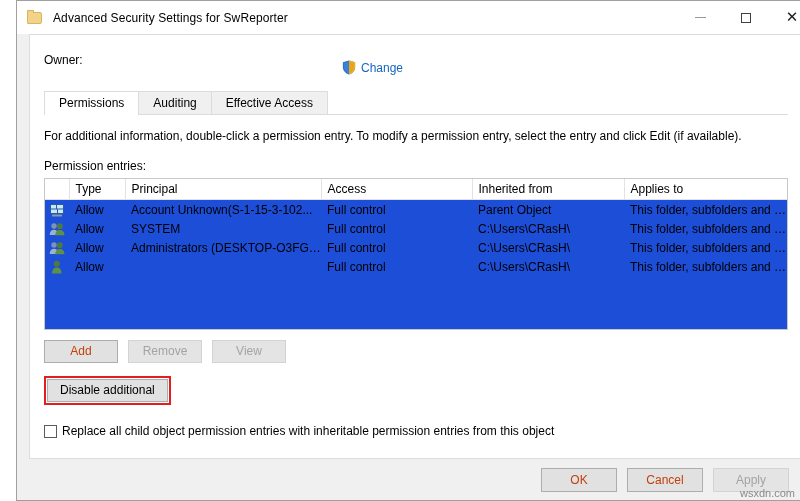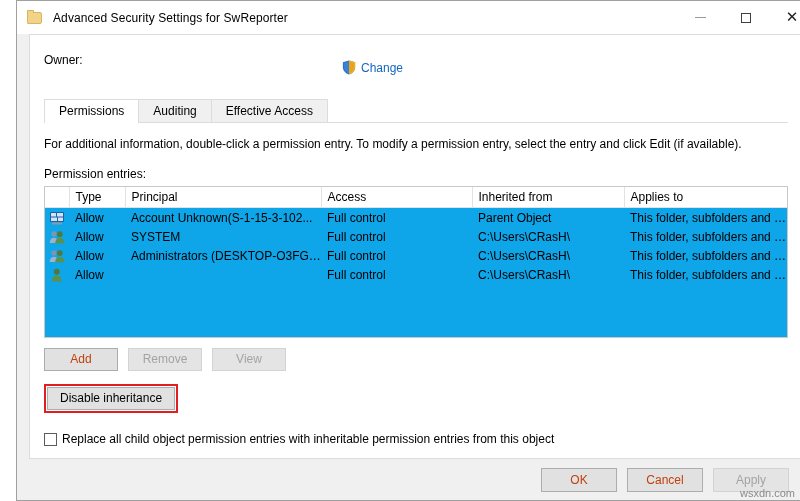--- a/index.html
+++ b/index.html
@@ -153,21 +153,21 @@
     color: #1566c0;
     font-size: 12px;
     cursor: pointer;
   }
 
   
   .tabstrip {
     display: flex;
     align-items: center;
     height: 24px;
-    margin-top: 28px;
+    margin-top: 20px;
     border-bottom: 1px solid #dcdcdc;
     position: relative;
   }
   .tab {
     height: 23px;
     line-height: 23px;
     padding: 0 14px;
     font-size: 12px;
     border: 1px solid #dcdcdc;
     border-bottom: none;
@@ -194,21 +194,21 @@
   }
   .entries-label {
     font-size: 12px;
     margin-top: 16px;
     margin-bottom: 5px;
   }
 
   
   .table-box {
     border: 1px solid #c8c8c8;
-    background: #0ea5e9;
+    background: #1d4ed8;
     height: 152px;
     box-sizing: border-box;
     overflow: hidden;
     position: relative;
   }
   table.perm {
     width: 100%;
     border-collapse: collapse;
     table-layout: fixed;
     font-size: 12px;
@@ -476,21 +476,21 @@
 
       
       <div class="btn-row">
         <div class="btn">Add</div>
         <div class="btn disabled">Remove</div>
         <div class="btn disabled">View</div>
       </div>
 
       
       <div class="inherit-wrap">
-        <div class="btn-inherit">Disable inheritance</div>
+        <div class="btn-inherit">Disable additional</div>
       </div>
 
       
       <div class="check-row">
         <div class="checkbox"></div>
         <div class="check-label">Replace all child object permission entries with inheritable permission entries from this object</div>
       </div>
 
     </div>
 

